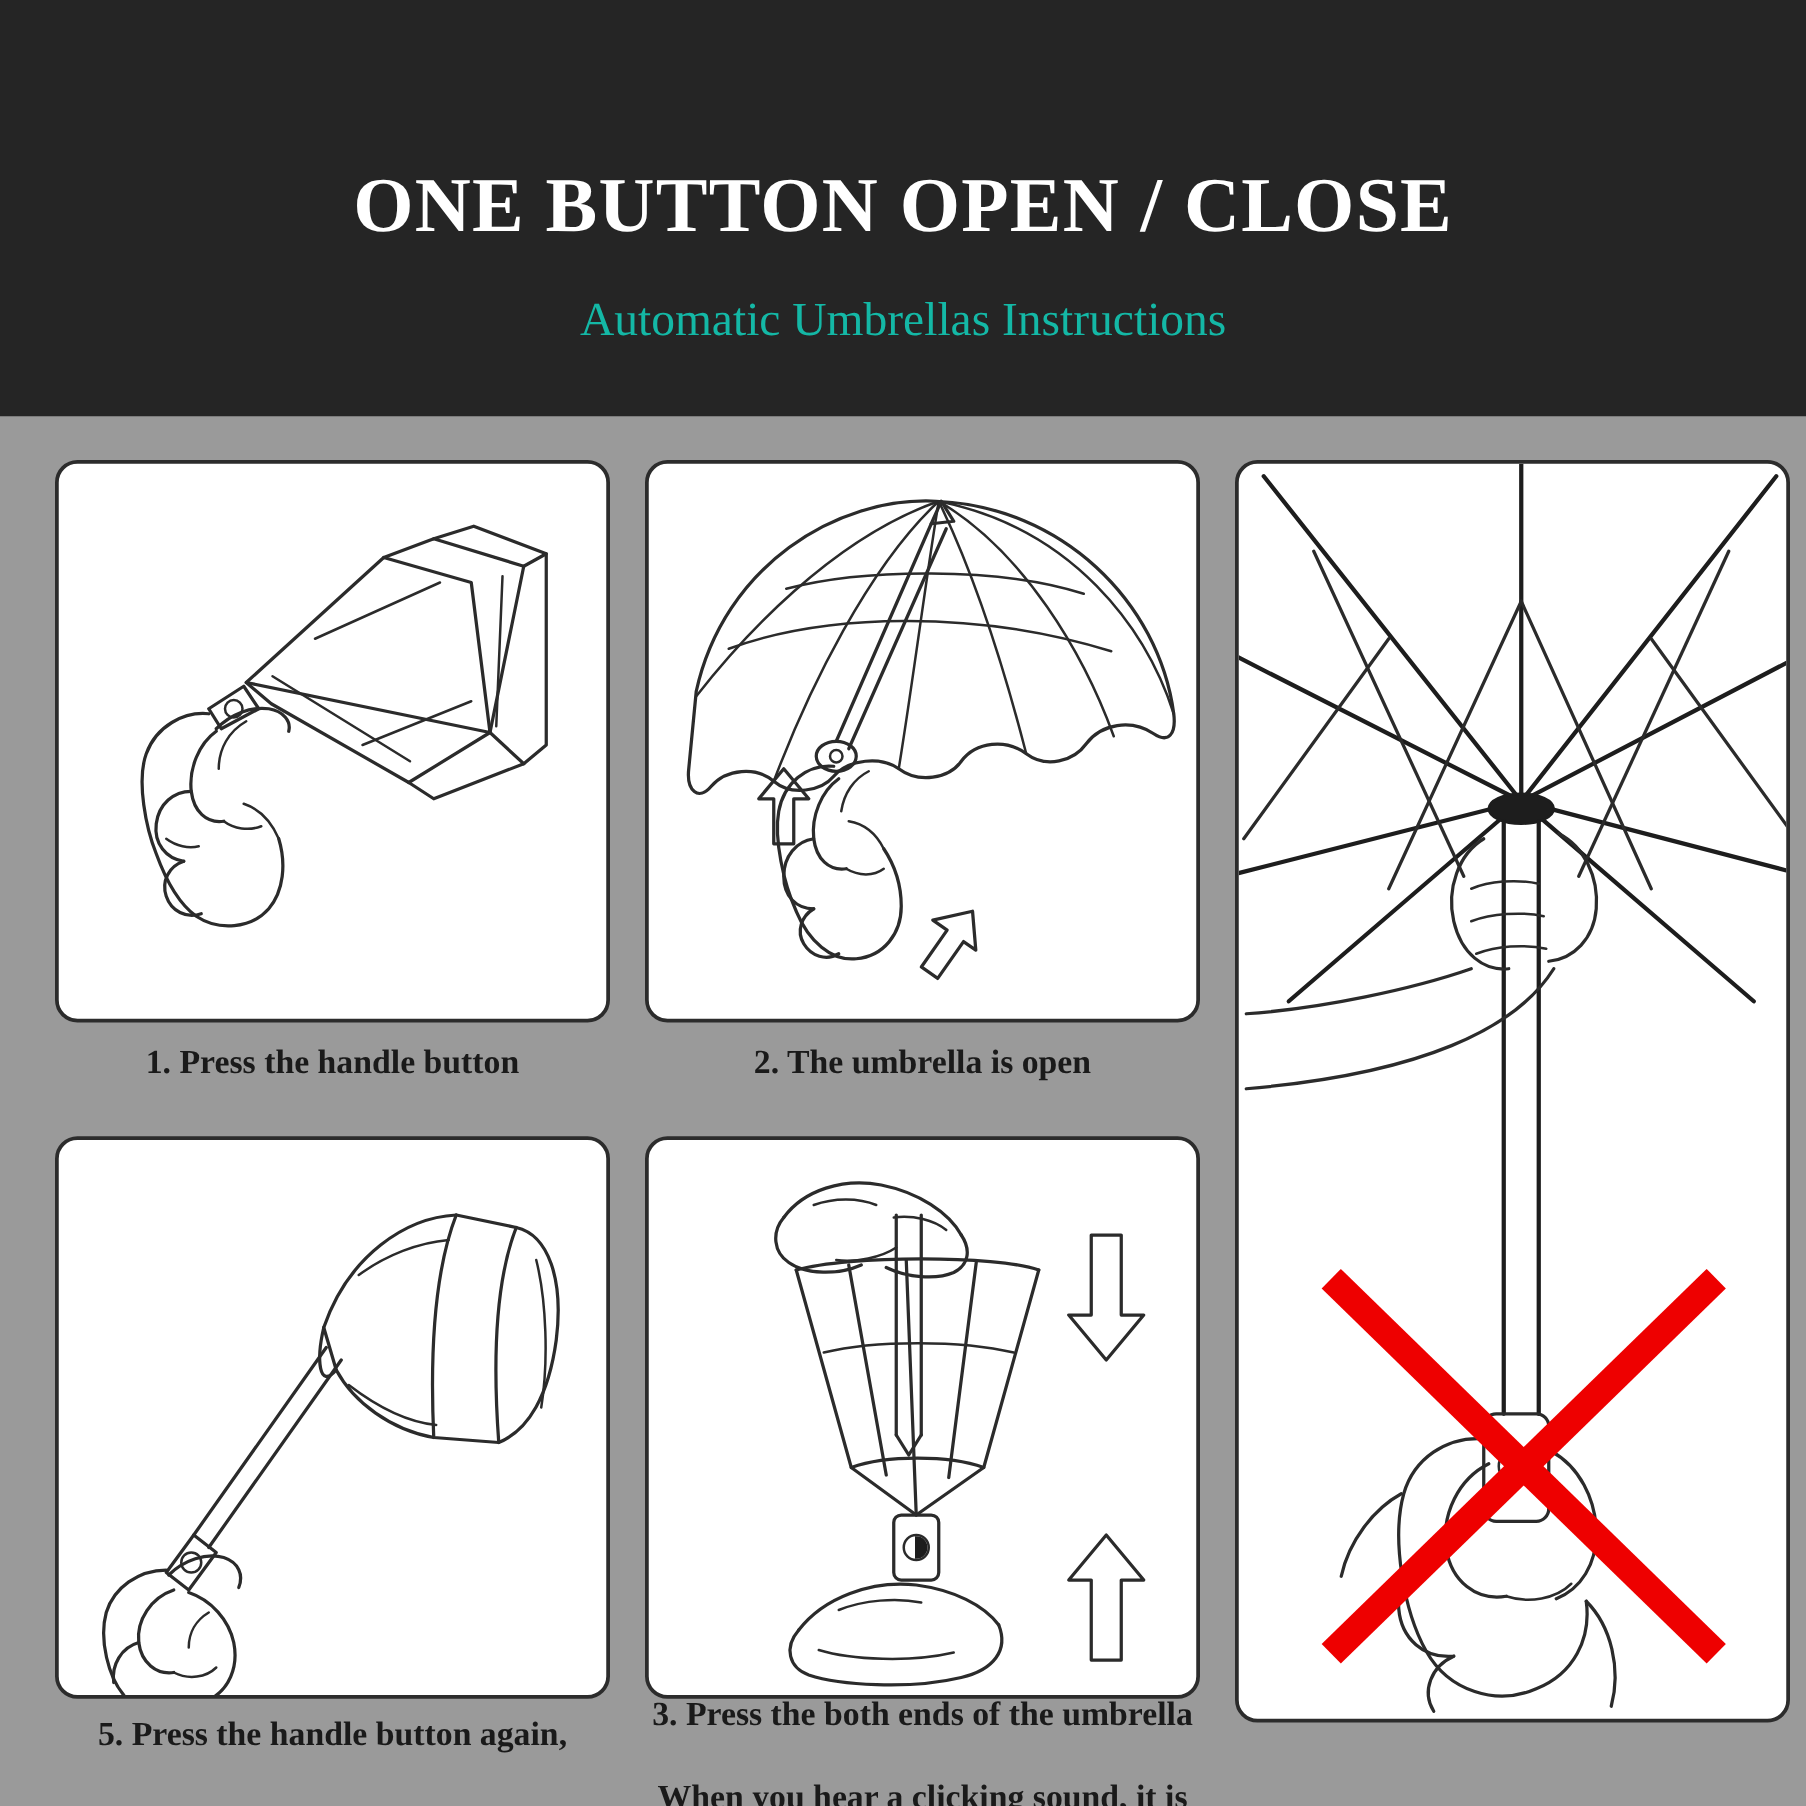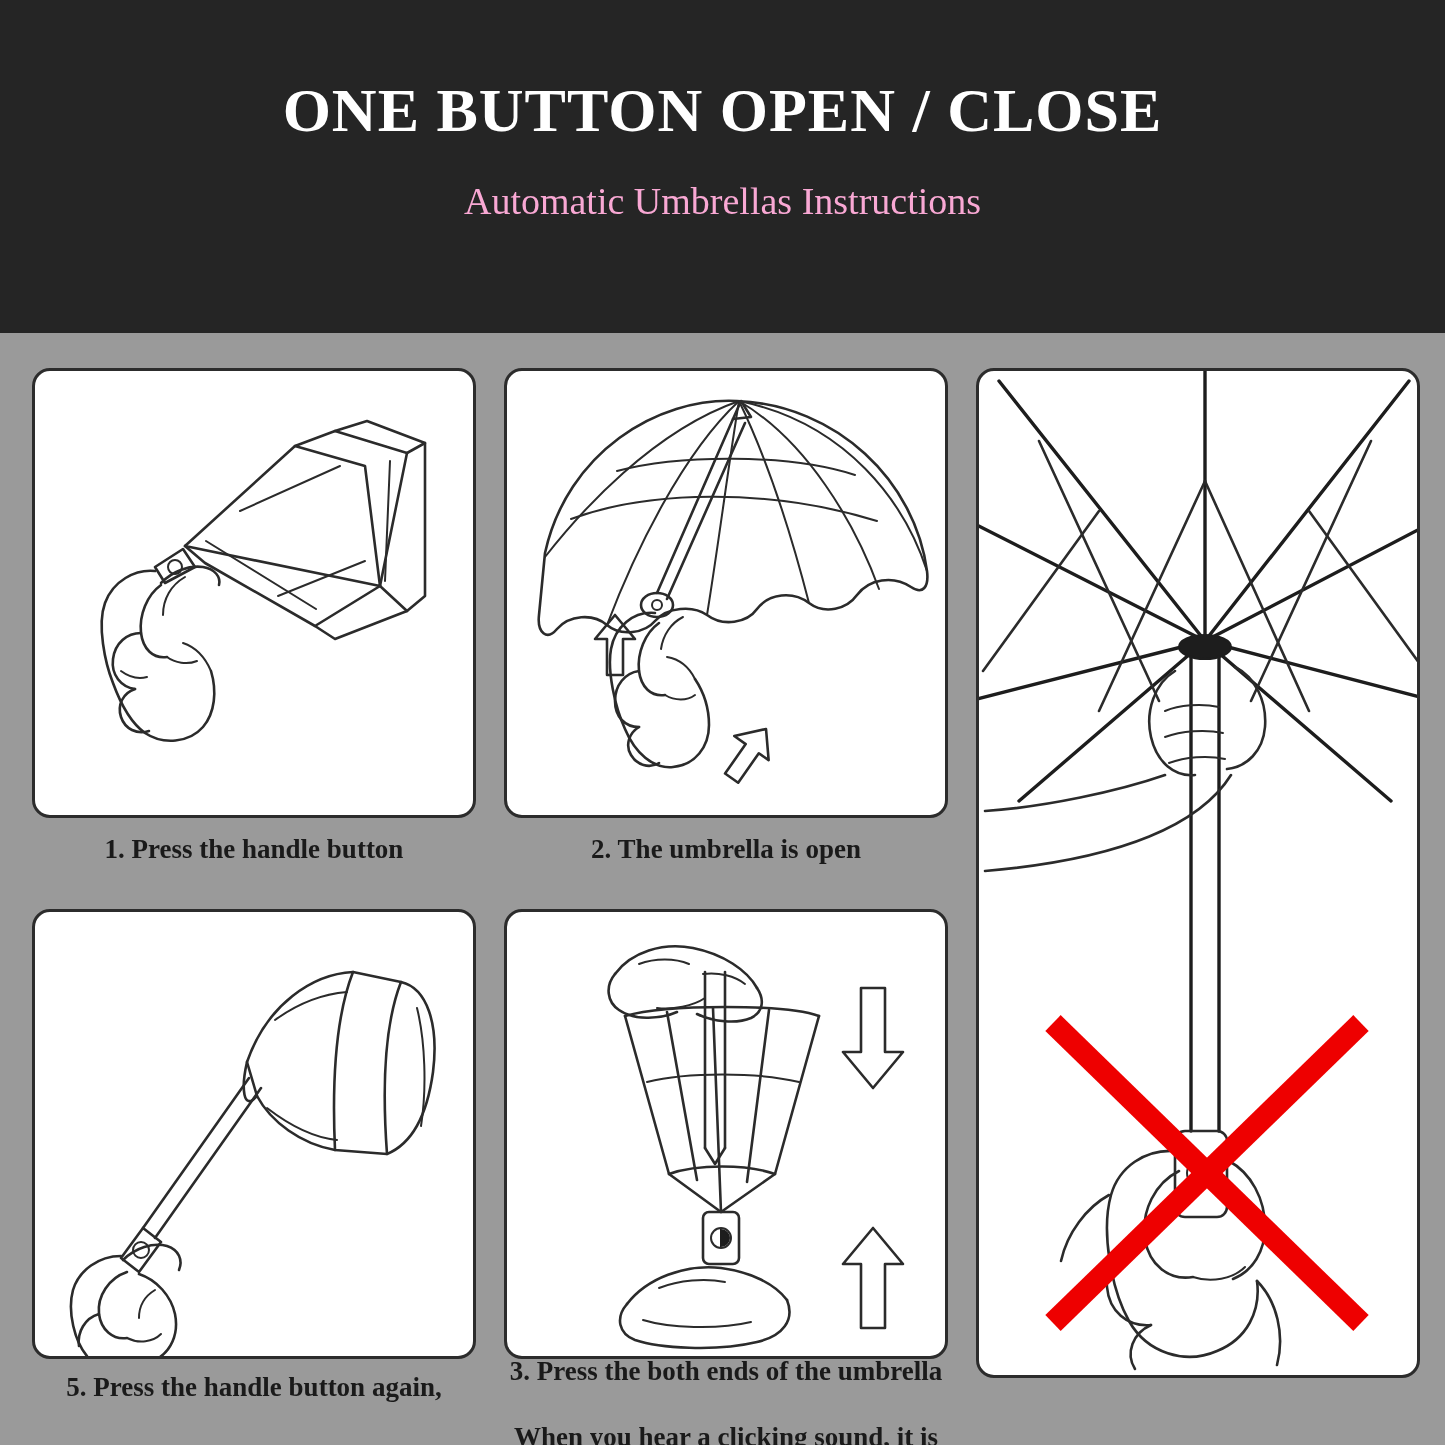--- a/index.html
+++ b/index.html
@@ -23,45 +23,45 @@
   .header {
     position: absolute;
     left: 0;
     top: 0;
     width: 1445px;
     height: 333px;
     background: #252525;
     display: flex;
     flex-direction: column;
     align-items: center;
-    justify-content: flex-start;
+    justify-content: center;
     box-sizing: border-box;
     padding-top: 78px;
   }
   .header-title {
     color: #ffffff;
     font-family: "Liberation Serif", serif;
     font-weight: bold;
     font-size: 62px;
     letter-spacing: 1px;
     line-height: 1.05;
     text-align: center;
   }
   .header-subtitle {
-    color: #f9a8d4;
+    color: #14b8a6;
     font-family: "Liberation Serif", serif;
     font-weight: normal;
     font-size: 38px;
     margin-top: 36px;
     text-align: center;
   }
   
   .content {
     position: absolute;
-    left: 4px;
+    left: 16px;
     top: 333px;
     width: 1234px;
     height: 1112px;
   }
   .panel {
     position: absolute;
     background: #ffffff;
     border: 3px solid #2c2c2c;
     border-radius: 18px;
     box-sizing: border-box;

